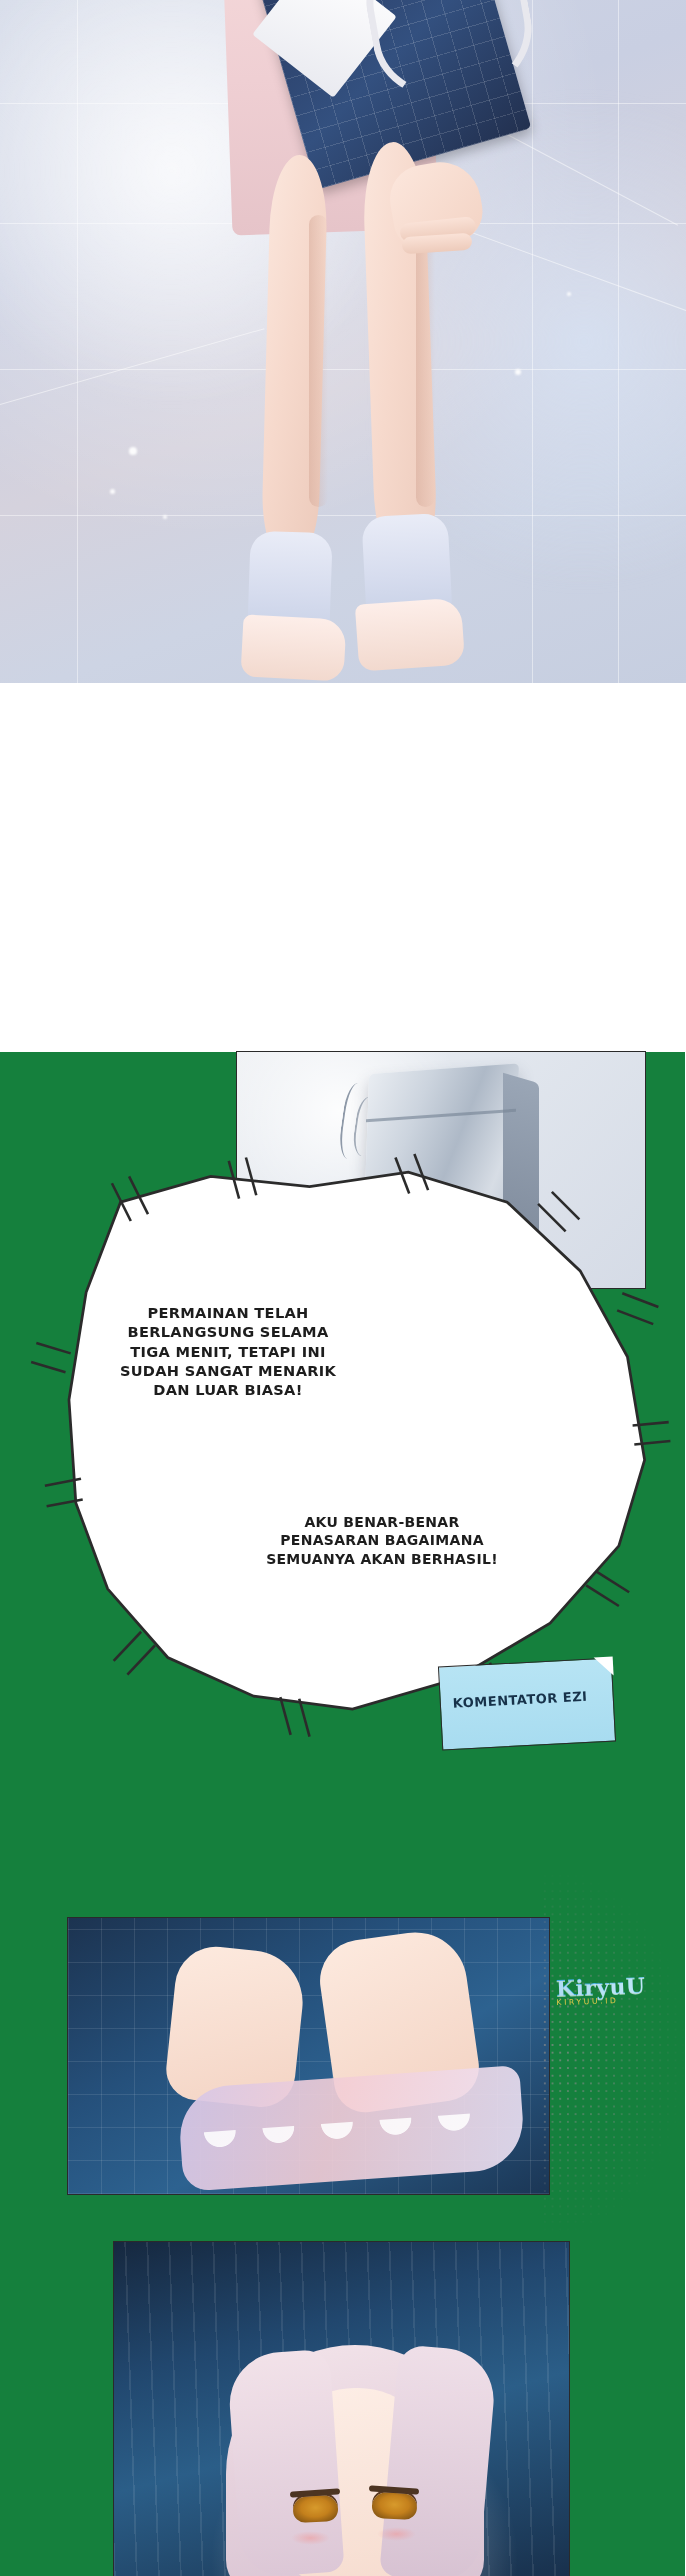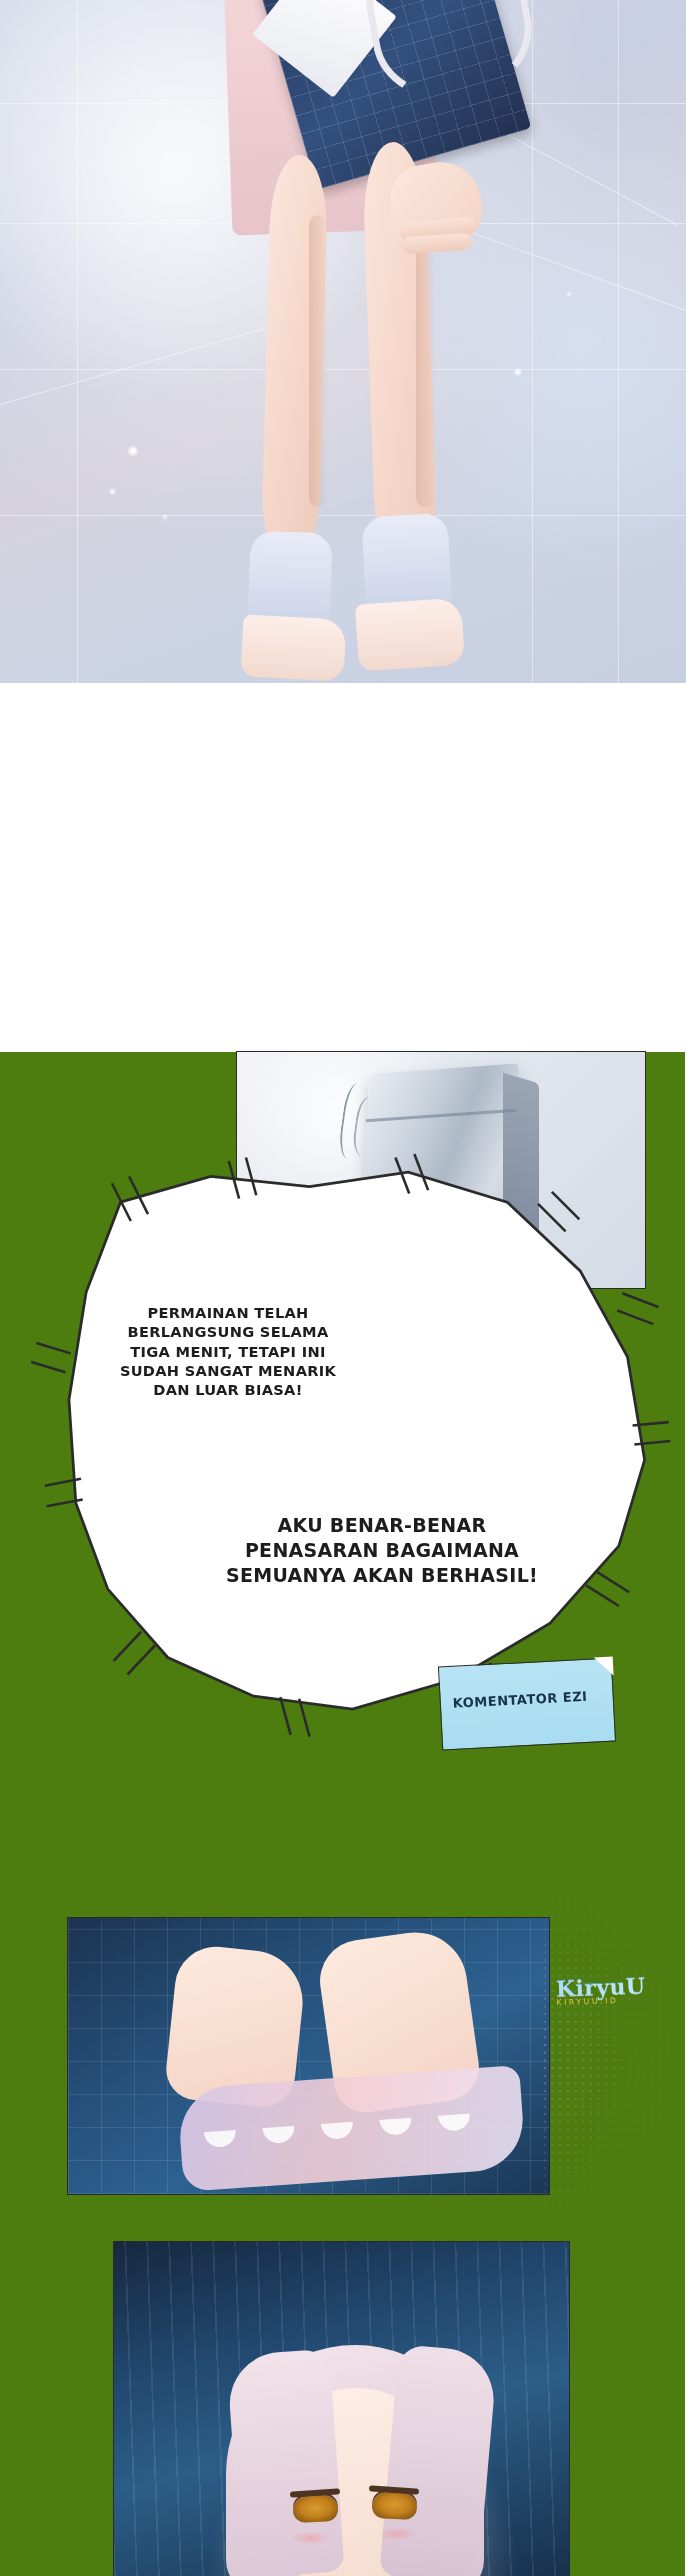--- a/index.html
+++ b/index.html
@@ -12,21 +12,21 @@
     height: 2576px;
     position: relative;
     overflow: hidden;
     font-family: "DejaVu Sans", sans-serif;
   }
 
   .page {
     position: relative;
     width: 685px;
     height: 2576px;
-    background: #4d7c0f;
+    background: #15803d;
   }
 
   
   .panel-top {
     position: absolute;
     left: 0;
     top: 0;
     width: 687px;
     height: 683px;
     overflow: hidden;
@@ -307,21 +307,21 @@
     left: 82px;
     top: 1303px;
     width: 292px;
     font-size: 14.6px;
     font-weight: 700;
   }
   .balloon-text-2 {
     left: 219px;
     top: 1513px;
     width: 326px;
-    font-size: 19px;
+    font-size: 14px;
     font-weight: 700;
   }
 
   
   .commenter-tag {
     position: absolute;
     left: 440px;
     top: 1662px;
     width: 172px;
     height: 82px;

